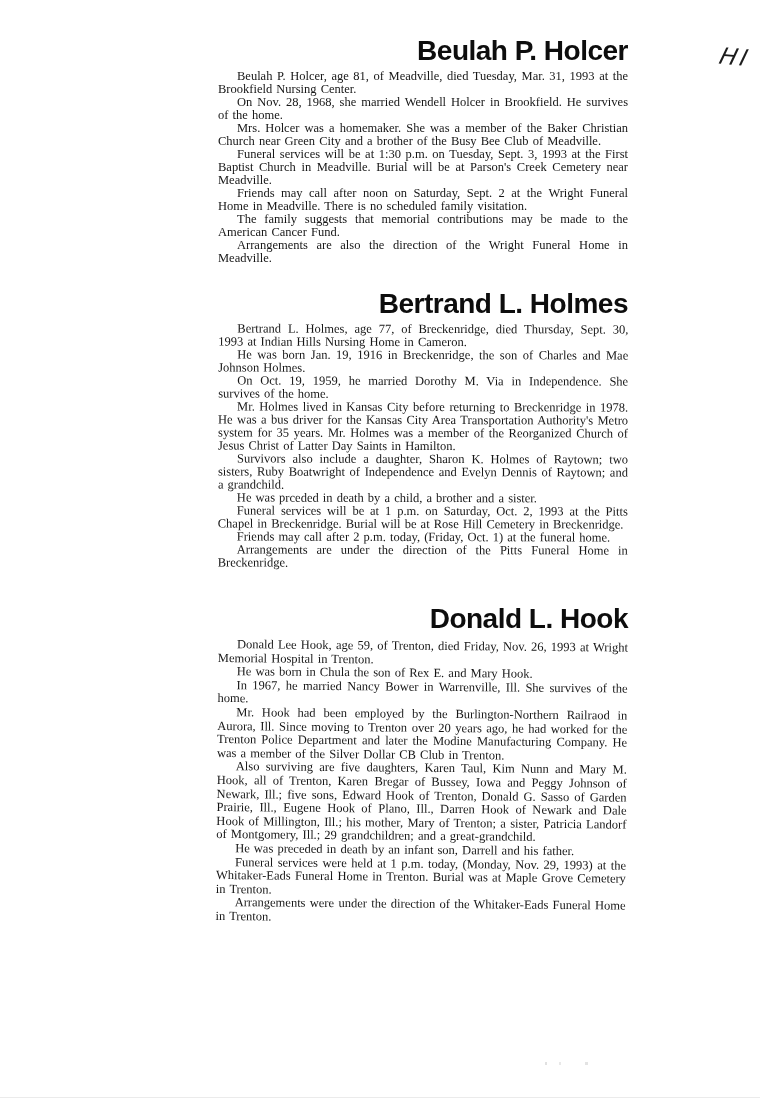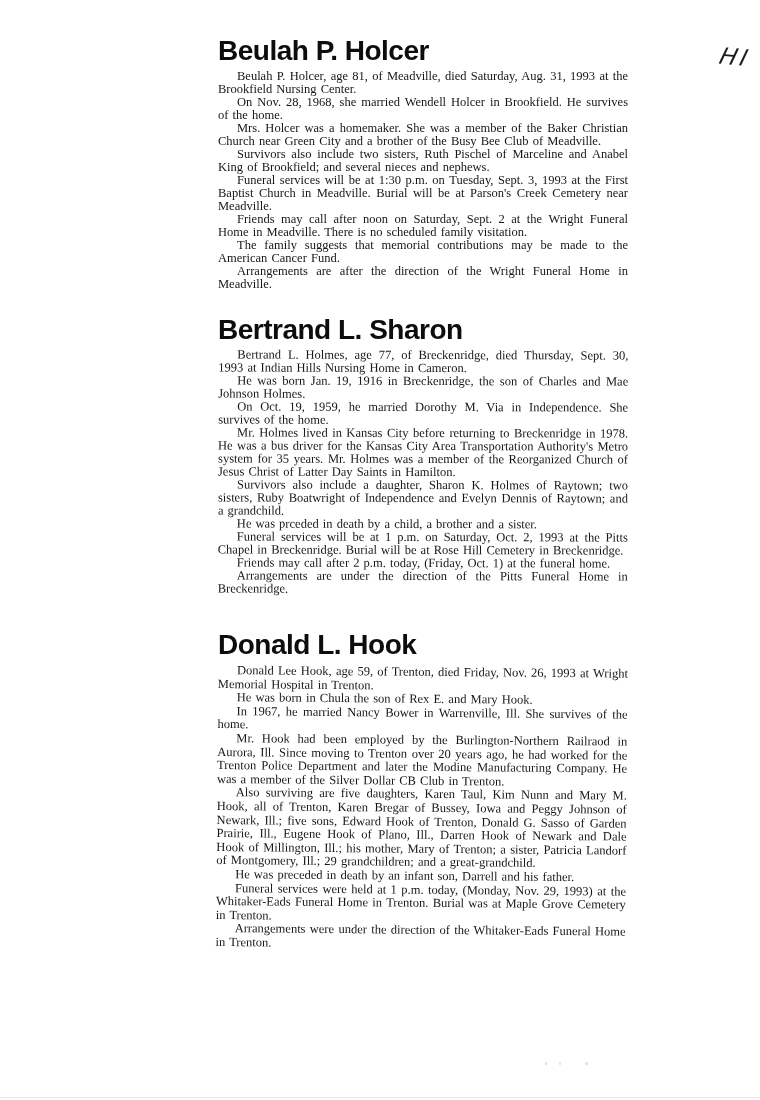--- a/index.html
+++ b/index.html
@@ -28,21 +28,21 @@
   }
   .obit {
     display: block;
   }
   .obit h2 {
     font-family: "Liberation Sans", sans-serif;
     font-weight: bold;
     font-size: 28px;
     line-height: 30px;
     letter-spacing: -0.5px;
-    text-align: left;
+    text-align: right;
     margin: 0 0 4px 0;
     color: #0d0d0d;
   }
   .obit p {
     font-size: 12.5px;
     line-height: 13px;
     text-align: justify;
     text-indent: 19px;
     margin: 0;
     word-spacing: 1px;
@@ -89,33 +89,32 @@
 
 <div class="scan-page">
 
   <div class="handwritten-note">HI</div>
 
   <div class="column">
 
     <section class="obit obit-1">
       <h2>Beulah P. Holcer</h2>
       <div class="obit-body">
-        <p>Beulah P. Holcer, age 81, of Meadville, died Saturday, Aug. 31, 1993 at the Brookfield Nursing Center.</p>
+        <p>Beulah P. Holcer, age 81, of Meadville, died Tuesday, Mar. 31, 1993 at the Brookfield Nursing Center.</p>
         <p>On Nov. 28, 1968, she married Wendell Holcer in Brookfield. He survives of the home.</p>
         <p>Mrs. Holcer was a homemaker. She was a member of the Baker Christian Church near Green City and a brother of the Busy Bee Club of Meadville.</p>
-        <p>Survivors also include two sisters, Ruth Pischel of Marceline and Anabel King of Brookfield; and several nieces and nephews.</p>
         <p>Funeral services will be at 1:30 p.m. on Tuesday, Sept. 3, 1993 at the First Baptist Church in Meadville. Burial will be at Parson's Creek Cemetery near Meadville.</p>
         <p>Friends may call after noon on Saturday, Sept. 2 at the Wright Funeral Home in Meadville. There is no scheduled family visitation.</p>
         <p>The family suggests that memorial contributions may be made to the American Cancer Fund.</p>
-        <p>Arrangements are after the direction of the Wright Funeral Home in Meadville.</p>
+        <p>Arrangements are also the direction of the Wright Funeral Home in Meadville.</p>
       </div>
     </section>
 
     <section class="obit obit-2">
-      <h2>Bertrand L. Sharon</h2>
+      <h2>Bertrand L. Holmes</h2>
       <div class="obit-body">
         <p>Bertrand L. Holmes, age 77, of Breckenridge, died Thursday, Sept. 30, 1993 at Indian Hills Nursing Home in Cameron.</p>
         <p>He was born Jan. 19, 1916 in Breckenridge, the son of Charles and Mae Johnson Holmes.</p>
         <p>On Oct. 19, 1959, he married Dorothy M. Via in Independence. She survives of the home.</p>
         <p>Mr. Holmes lived in Kansas City before returning to Breckenridge in 1978. He was a bus driver for the Kansas City Area Transportation Authority's Metro system for 35 years. Mr. Holmes was a member of the Reorganized Church of Jesus Christ of Latter Day Saints in Hamilton.</p>
         <p>Survivors also include a daughter, Sharon K. Holmes of Raytown; two sisters, Ruby Boatwright of Independence and Evelyn Dennis of Raytown; and a grandchild.</p>
         <p>He was prceded in death by a child, a brother and a sister.</p>
         <p>Funeral services will be at 1 p.m. on Saturday, Oct. 2, 1993 at the Pitts Chapel in Breckenridge. Burial will be at Rose Hill Cemetery in Breckenridge.</p>
         <p>Friends may call after 2 p.m. today, (Friday, Oct. 1) at the funeral home.</p>
         <p>Arrangements are under the direction of the Pitts Funeral Home in Breckenridge.</p>

